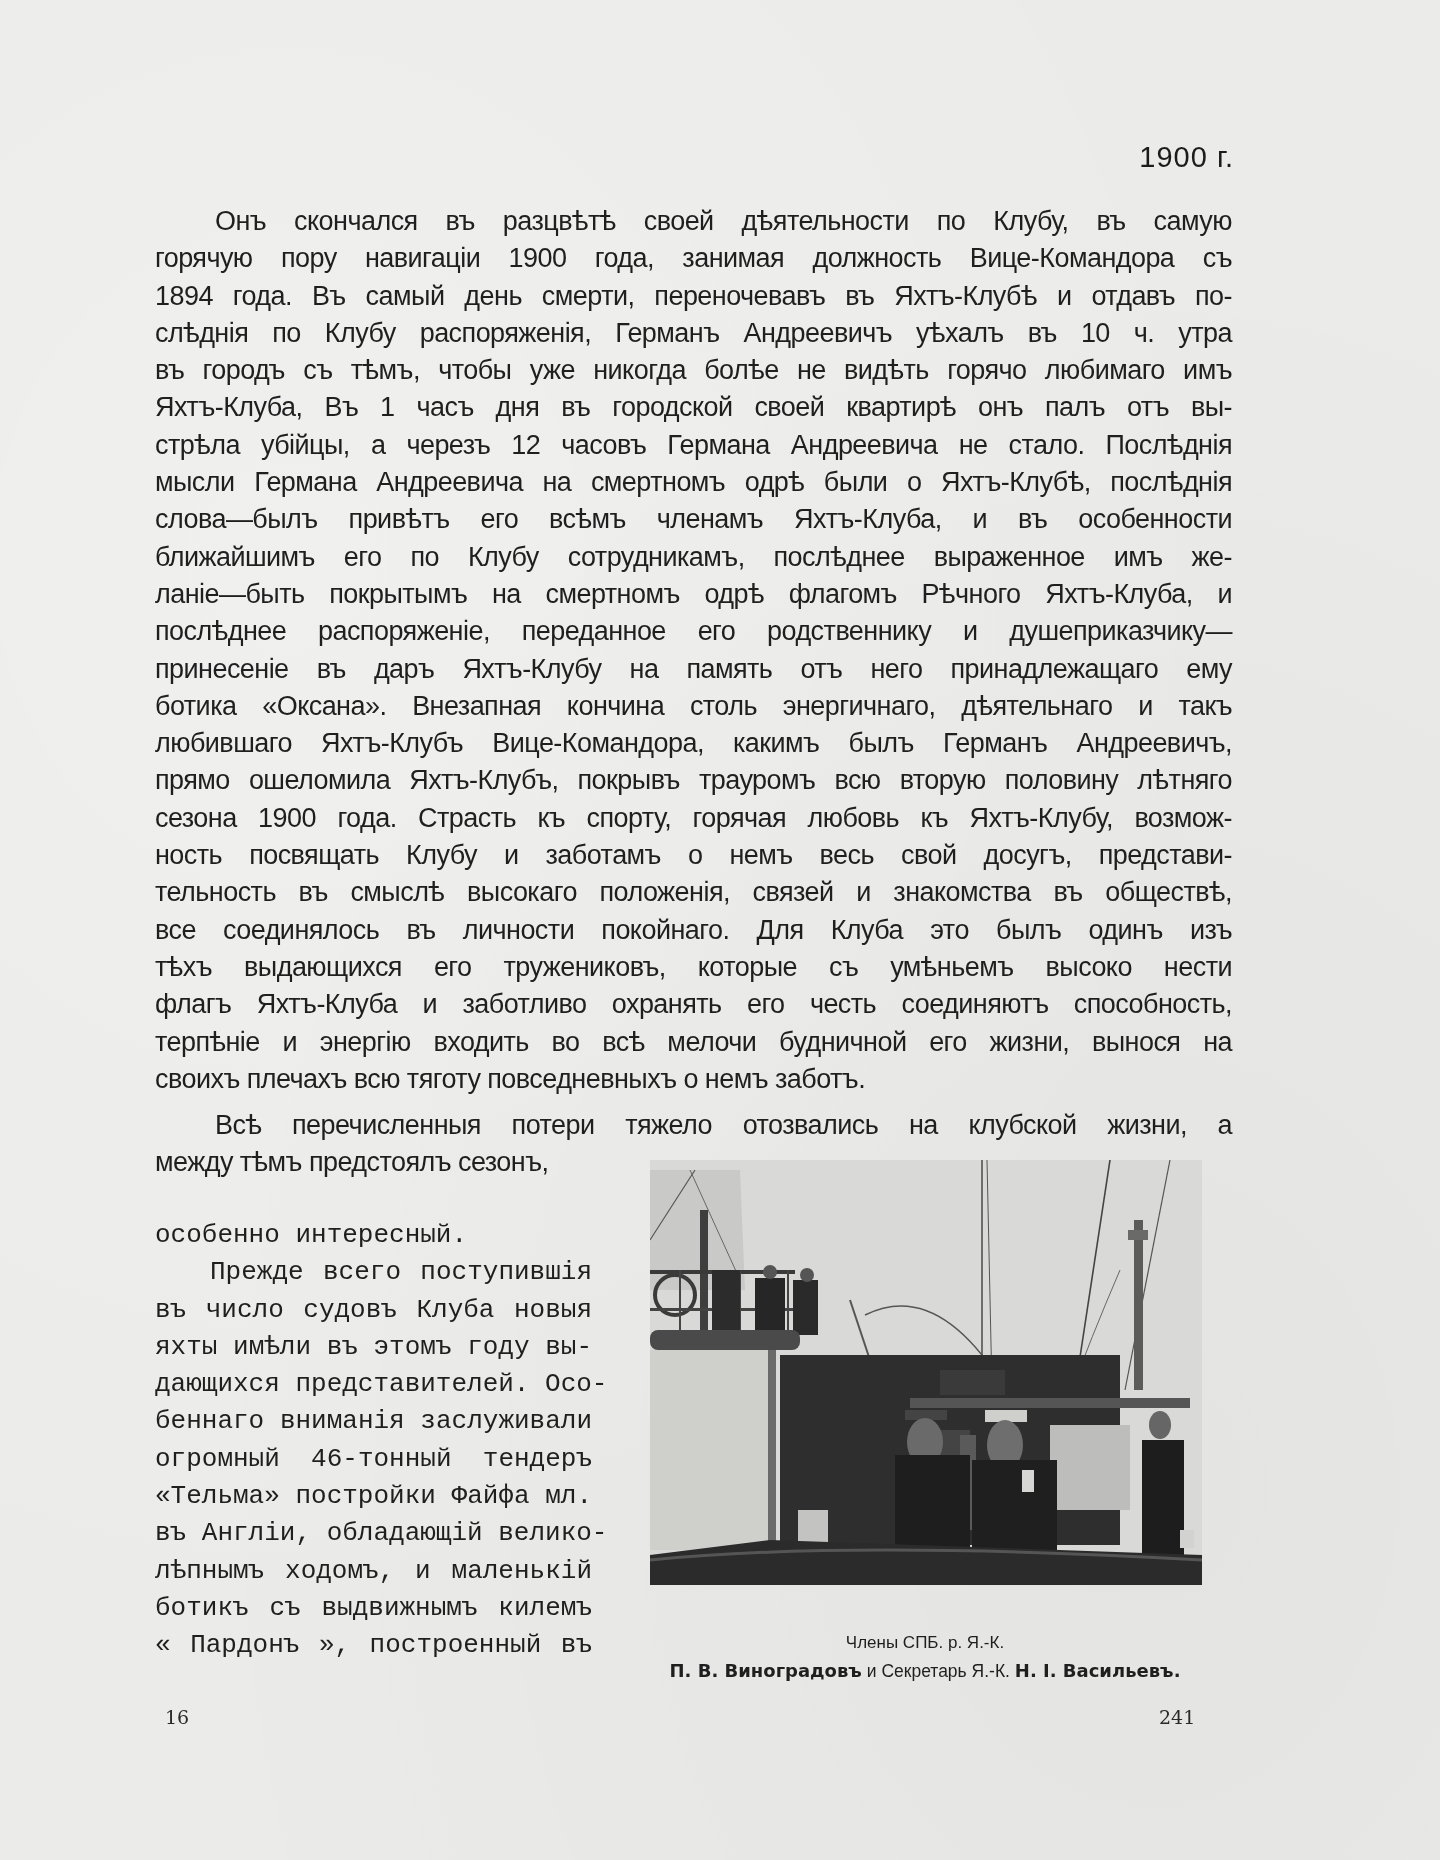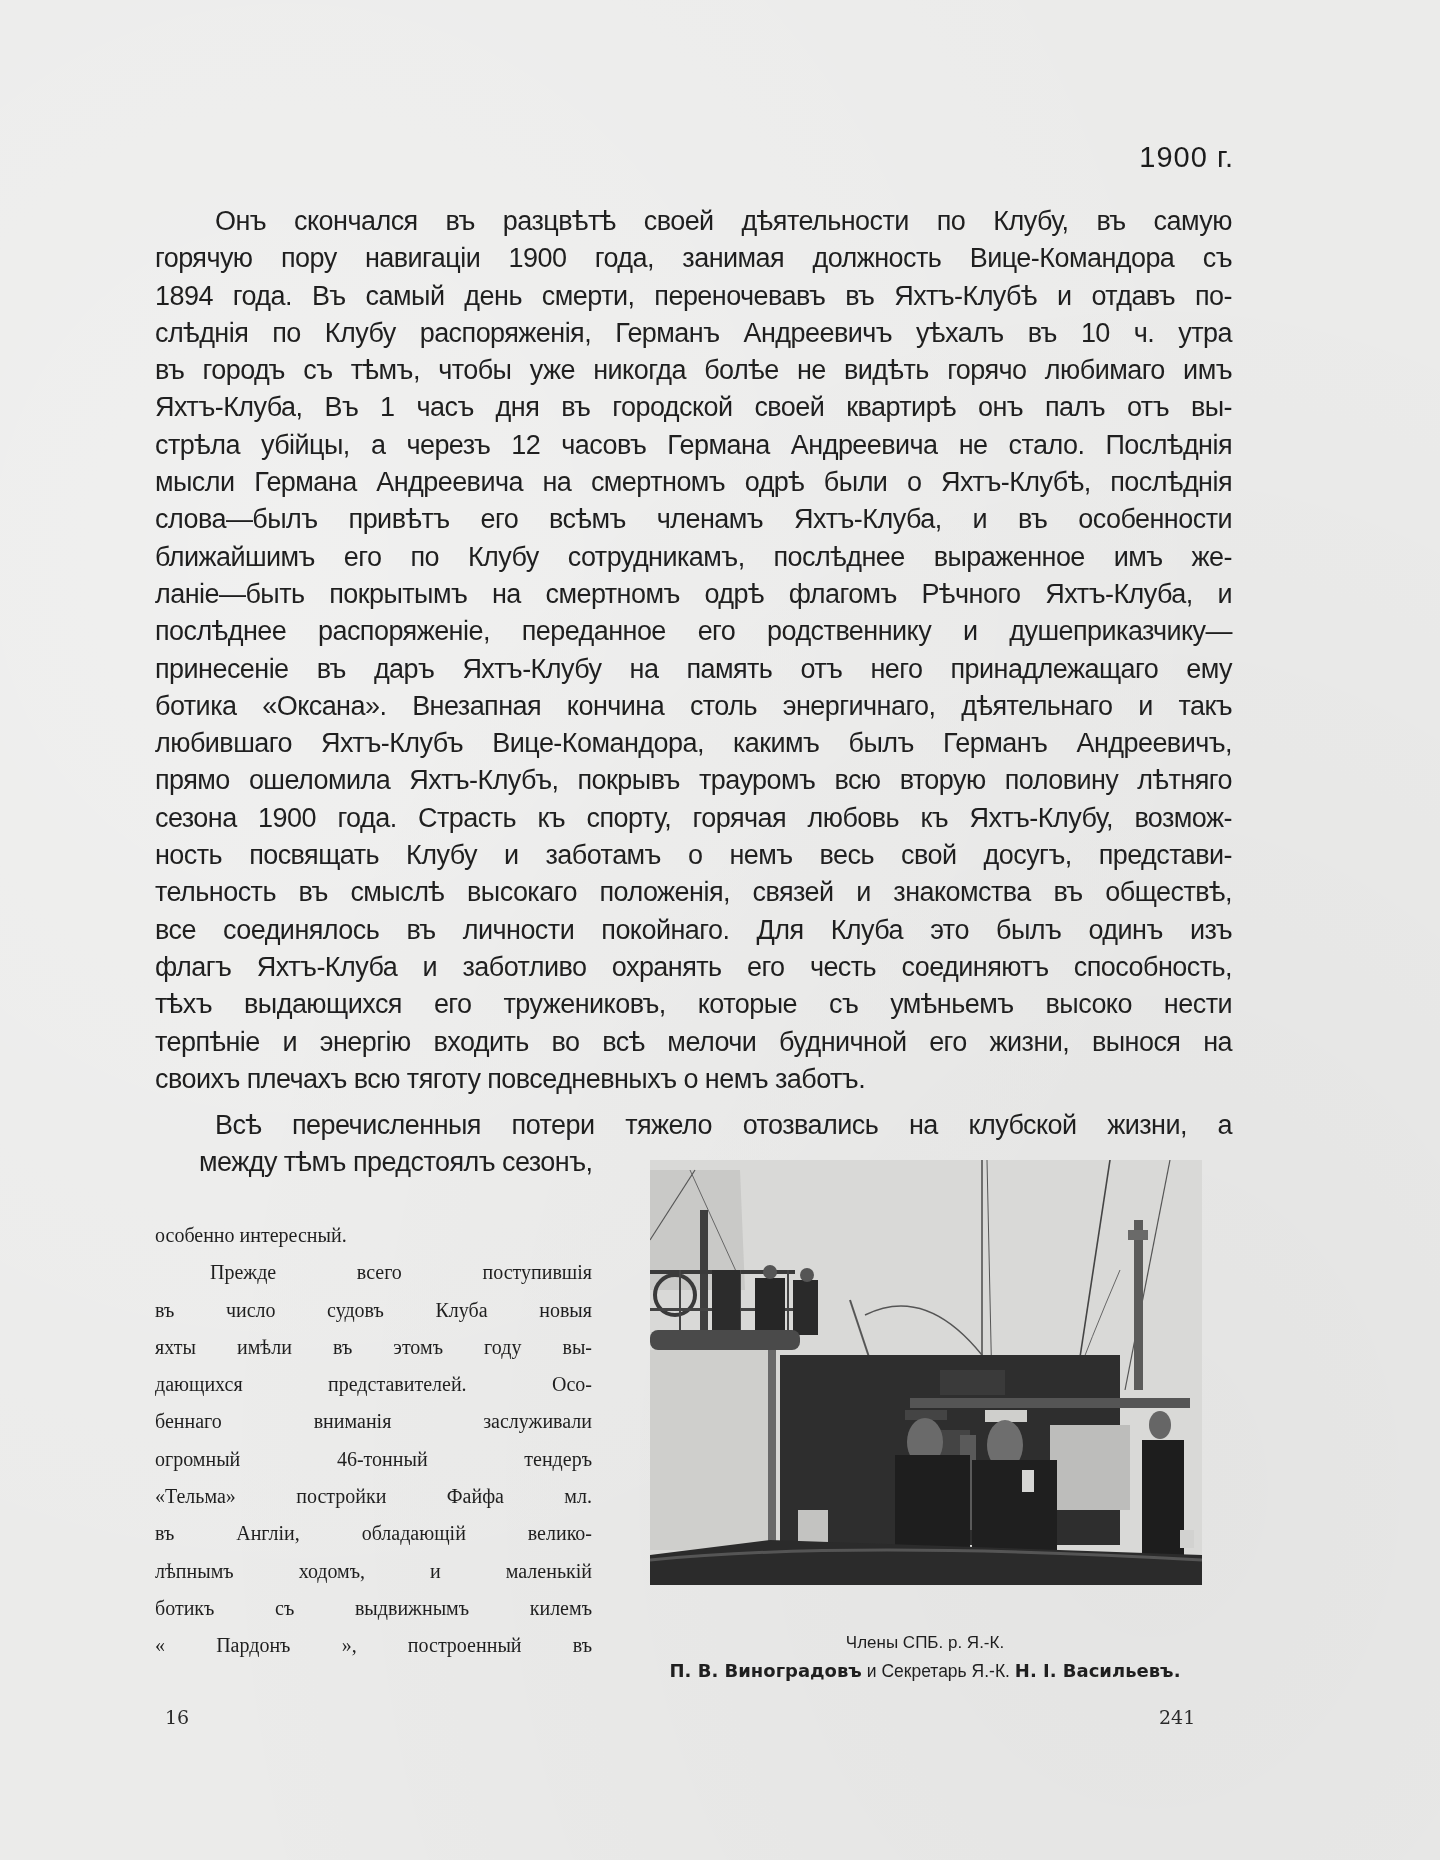--- a/index.html
+++ b/index.html
@@ -64,29 +64,29 @@
       line-height: 37.3px;
       color: #1f1f1f;
     }
     .p2 .line {
       display: block;
       white-space: nowrap;
       text-align-last: justify;
       letter-spacing: -0.55px;
     }
     .p2 .line.indent { padding-left: 60px; }
-    .p2 .line.left { text-align-last: left; margin-left: 44px; }
+    .p2 .line.left { text-align-last: left; }
 
     .narrow-col {
       position: absolute;
       left: 155px;
       top: 1217px;
       width: 437px;
-      font-family: Liberation Serif, serif;
-      font-size: 20px;
+      font-family: Liberation Mono, monospace;
+      font-size: 26px;
       line-height: 37.3px;
       color: #1f1f1f;
     }
     .narrow-col .line {
       display: block;
       white-space: nowrap;
       text-align: justify;
       text-align-last: justify;
     }
     .narrow-col .line.indent { padding-left: 55px; }
@@ -147,22 +147,22 @@
     <span class="line">ланіе—быть покрытымъ на смертномъ одрѣ флагомъ Рѣчного Яхтъ-Клуба, и</span>
     <span class="line">послѣднее распоряженіе, переданное его родственнику и душеприказчику—</span>
     <span class="line">принесеніе въ даръ Яхтъ-Клубу на память отъ него принадлежащаго ему</span>
     <span class="line">ботика «Оксана». Внезапная кончина столь энергичнаго, дѣятельнаго и такъ</span>
     <span class="line">любившаго Яхтъ-Клубъ Вице-Командора, какимъ былъ Германъ Андреевичъ,</span>
     <span class="line">прямо ошеломила Яхтъ-Клубъ, покрывъ трауромъ всю вторую половину лѣтняго</span>
     <span class="line">сезона 1900 года. Страсть къ спорту, горячая любовь къ Яхтъ-Клубу, возмож-</span>
     <span class="line">ность посвящать Клубу и заботамъ о немъ весь свой досугъ, представи-</span>
     <span class="line">тельность въ смыслѣ высокаго положенія, связей и знакомства въ обществѣ,</span>
     <span class="line">все соединялось въ личности покойнаго. Для Клуба это былъ одинъ изъ</span>
+    <span class="line">тѣхъ выдающихся его тружениковъ, которые съ умѣньемъ высоко нести</span>
     <span class="line">флагъ Яхтъ-Клуба и заботливо охранять его честь соединяютъ способность,</span>
-    <span class="line">тѣхъ выдающихся его тружениковъ, которые съ умѣньемъ высоко нести</span>
     <span class="line">терпѣніе и энергію входить во всѣ мелочи будничной его жизни, вынося на</span>
     <span class="line last">своихъ плечахъ всю тяготу повседневныхъ о немъ заботъ.</span>
   </div>
 
   <div class="p2">
     <span class="line indent">Всѣ перечисленныя потери тяжело отозвались на клубской жизни, а</span>
     <span class="line left">между тѣмъ предстоялъ сезонъ,</span>
   </div>
 
   <div class="narrow-col">

